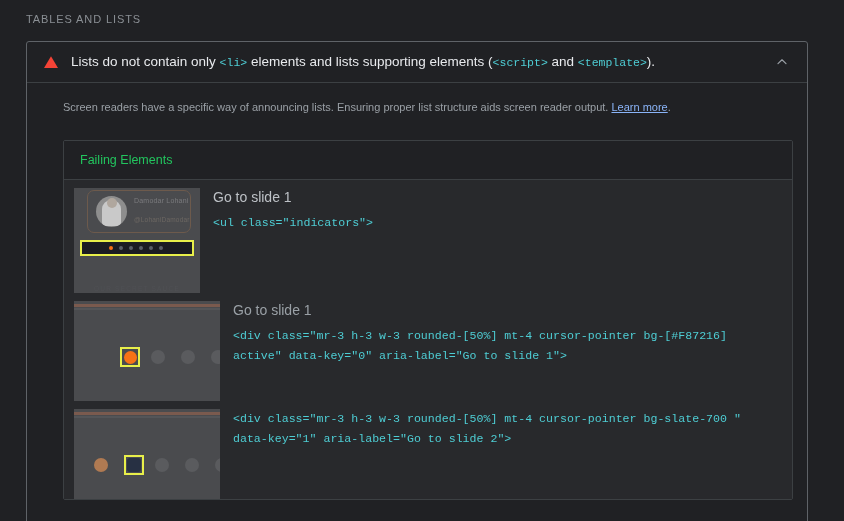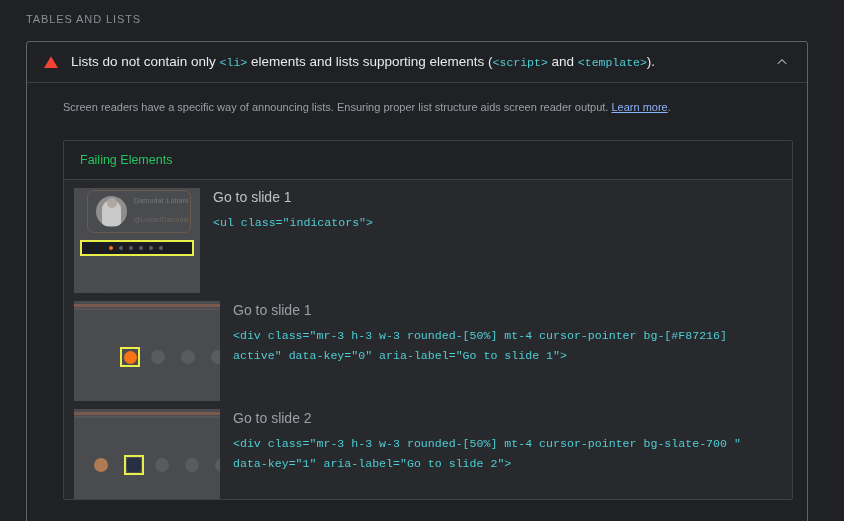--- a/index.html
+++ b/index.html
@@ -393,21 +393,20 @@
                 <span class="hl">
                     <span class="inner dark"></span>
                   </span>
                 <span class="bdot"></span>
                 <span class="bdot"></span>
                 <span class="bdot"></span>
               </div>
             </div>
           </div>
           <div class="text-cell">
-            <div class="snippet-label dim">Go to slide 2</div>
             <div class="snippet-code">&lt;div class="mr-3 h-3 w-3 rounded-[50%] mt-4 cursor-pointer bg-slate-700 " data-key="1" aria-label="Go to slide 2"&gt;</div>
           </div>
         </div>
 
       </div>
     </div>
 
   </div>
 </div>
 

